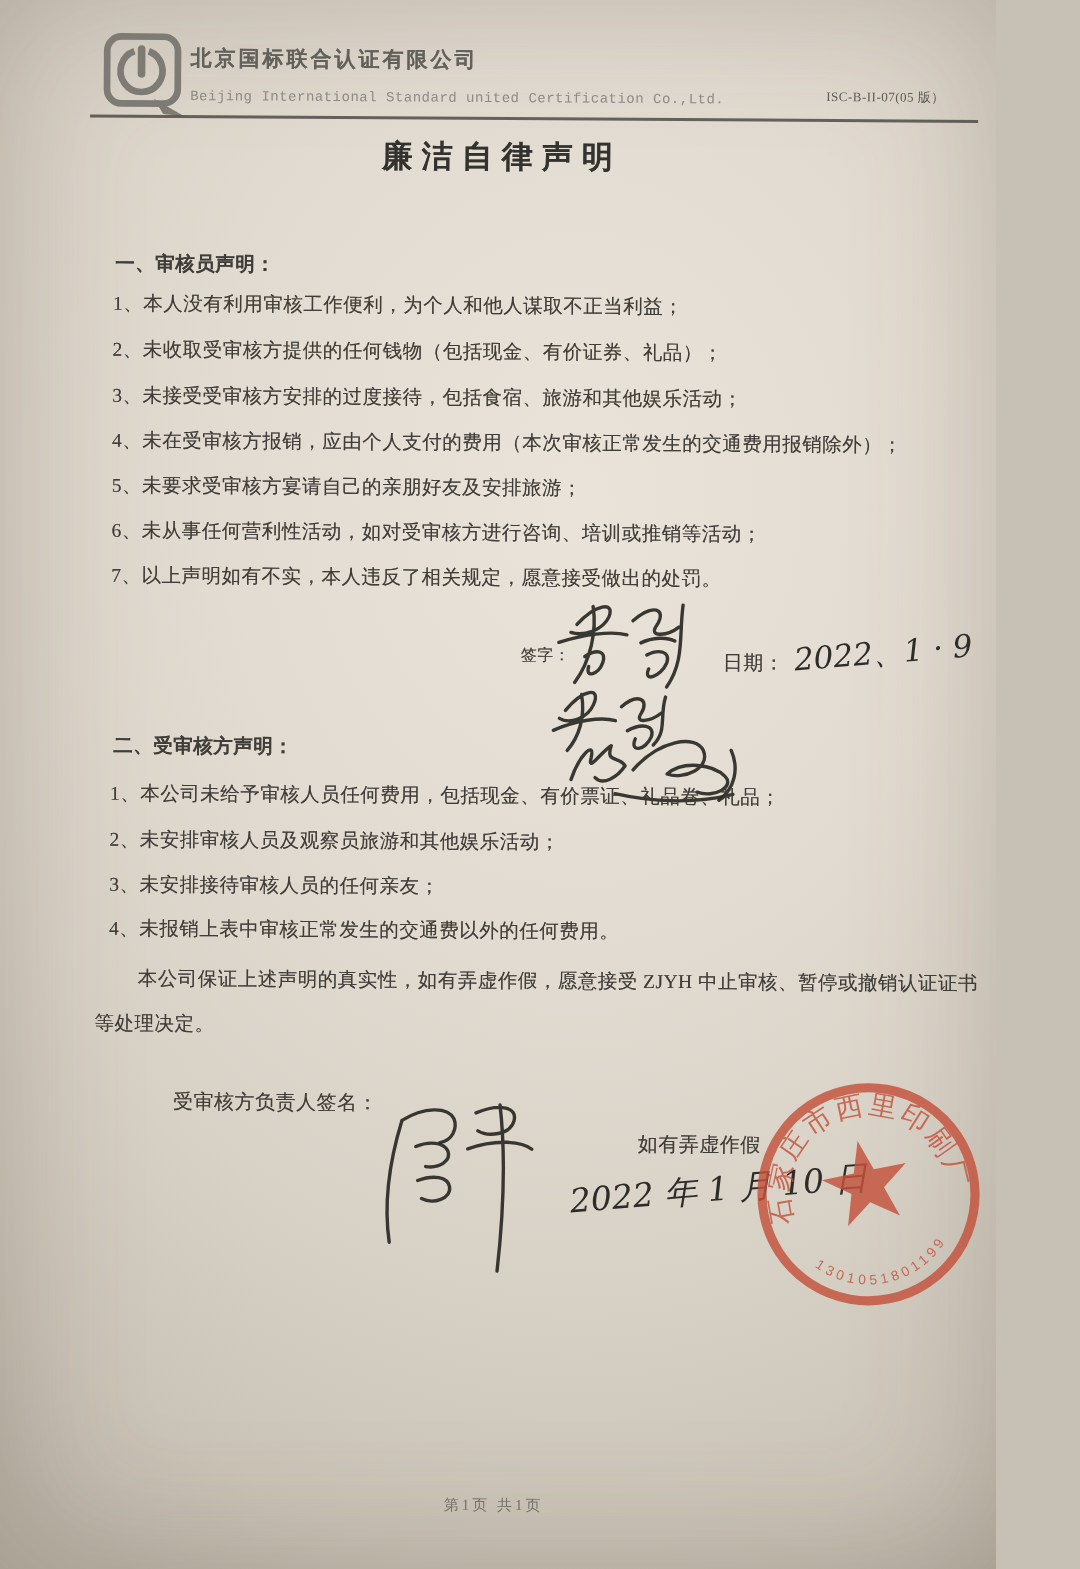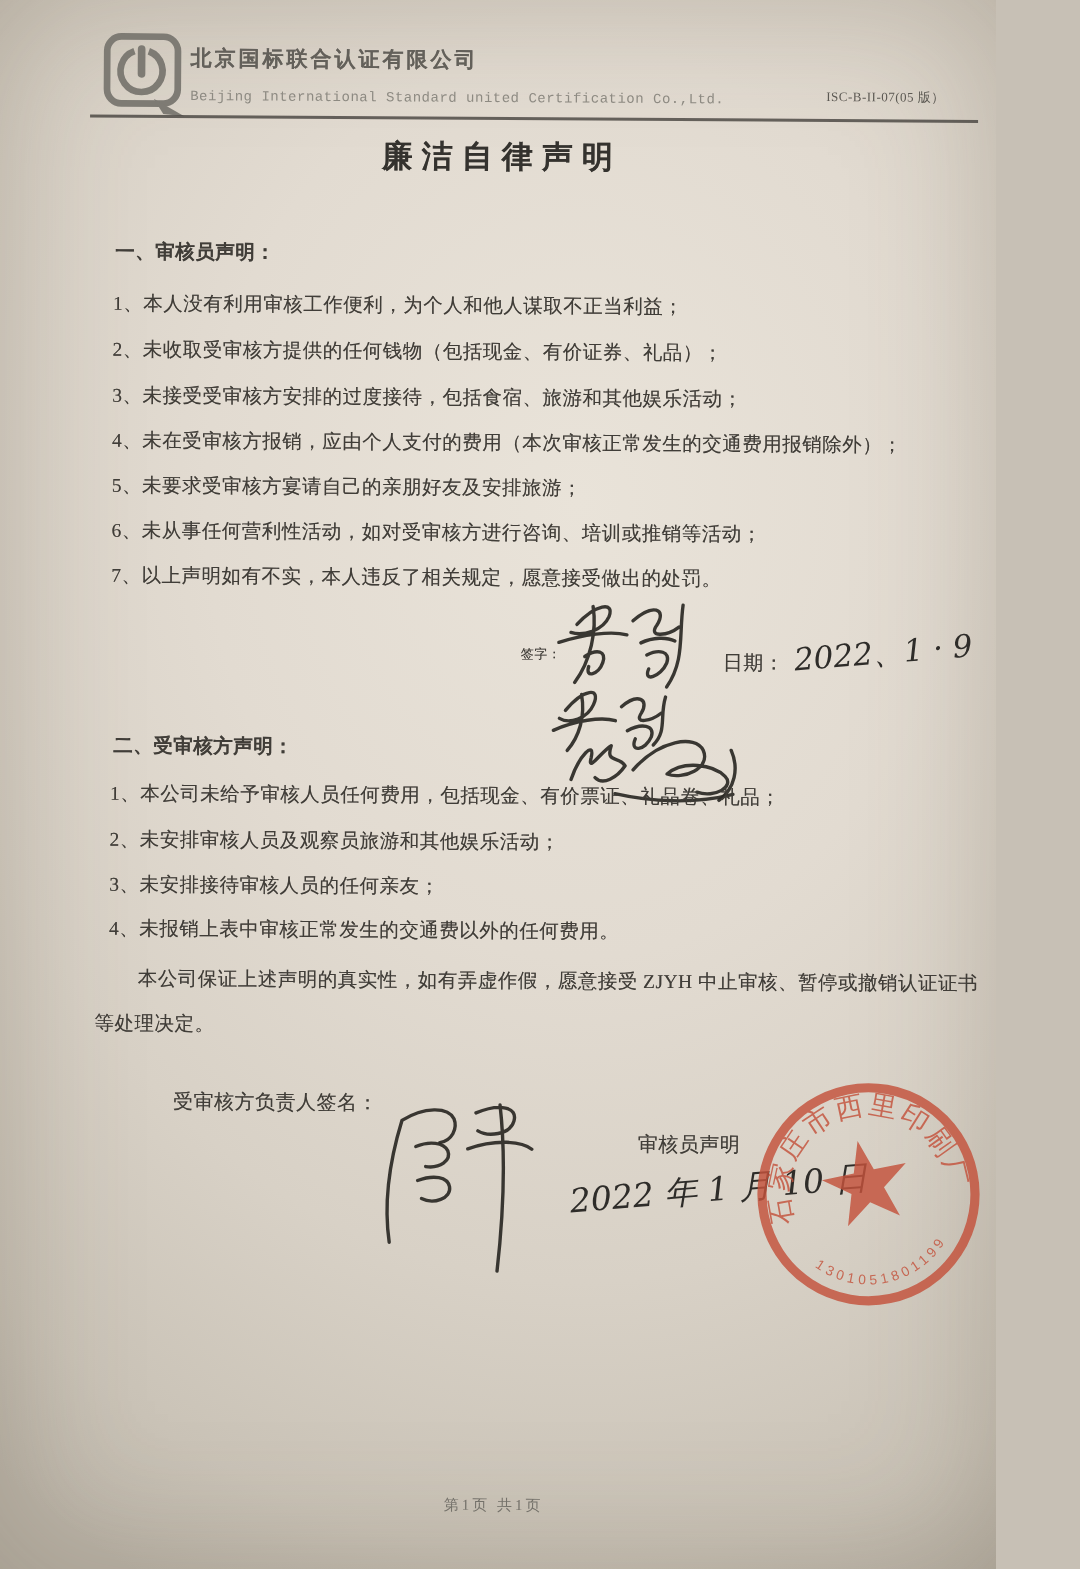--- a/index.html
+++ b/index.html
@@ -47,30 +47,30 @@
       <path class="logo-stroke" d="M41,18 L41,44" stroke-width="8" stroke-linecap="round"></path>
       <path d="M54,70 L86,88 L64,86 Z" fill="#7e7b74"></path>
     </svg>
     <div class="abs txt company-cn" style="left:186px;top:46px;">北京国标联合认证有限公司</div>
     <div class="abs company-en" style="left:186px;top:90px;">Beijing International Standard united Certification Co.,Ltd.</div>
     <div class="abs doc-code" style="left:822px;top:86px;">ISC-B-II-07(05 版）</div>
     <div class="abs rule" style="left:86px;top:117px;width:888px;"></div>
 
     <div class="abs title" style="left:0;top:136px;">廉洁自律声明</div>
 
-    <div class="abs txt heading" style="left:112px;top:240px;">一、审核员声明：</div>
+    <div class="abs txt heading" style="left:112px;top:252px;">一、审核员声明：</div>
     <div class="abs txt" style="left:110px;top:292px;">1、本人没有利用审核工作便利，为个人和他人谋取不正当利益；</div>
     <div class="abs txt" style="left:110px;top:338px;">2、未收取受审核方提供的任何钱物（包括现金、有价证券、礼品）；</div>
     <div class="abs txt" style="left:110px;top:384px;">3、未接受受审核方安排的过度接待，包括食宿、旅游和其他娱乐活动；</div>
     <div class="abs txt" style="left:110px;top:429px;">4、未在受审核方报销，应由个人支付的费用（本次审核正常发生的交通费用报销除外）；</div>
     <div class="abs txt" style="left:110px;top:474px;">5、未要求受审核方宴请自己的亲朋好友及安排旅游；</div>
     <div class="abs txt" style="left:110px;top:519px;">6、未从事任何营利性活动，如对受审核方进行咨询、培训或推销等活动；</div>
     <div class="abs txt" style="left:110px;top:564px;">7、以上声明如有不实，本人违反了相关规定，愿意接受做出的处罚。</div>
 
-    <div class="abs txt" style="left:520px;top:645px;font-size:13px;">签字：</div>
+    <div class="abs txt" style="left:520px;top:645px;font-size:16px;">签字：</div>
     <div class="abs txt" style="left:722px;top:648px;font-size:20px;">日期：</div>
     <div class="abs hand" style="left:793px;top:630px;font-size:31px;transform:rotate(-5deg);">2022、1 · 9</div>
 
     <svg class="abs sig" style="left:548px;top:590px;" width="150" height="110" viewBox="0 0 150 110">
       <path d="M28,34 C46,14 66,10 60,26 C54,40 34,46 22,42 M10,52 C34,44 62,40 78,44 M44,16 C48,40 42,70 26,92 M36,66 C48,58 58,60 54,72 C50,84 36,88 40,76"></path>
       <path d="M84,30 C104,12 118,18 108,34 C98,48 120,44 130,36 M92,52 C104,46 118,46 126,50 M98,64 C110,58 122,60 118,72 C112,86 94,92 100,78 M134,14 C130,44 136,70 118,96"></path>
     </svg>
     <svg class="abs sig" style="left:545px;top:672px;" width="130" height="85" viewBox="0 0 130 85">
       <path d="M20,38 C38,16 56,14 48,32 C42,46 24,52 14,46 M8,58 C30,48 56,44 70,48 M36,22 C40,44 34,64 22,78"></path>
       <path d="M76,34 C92,20 104,26 96,40 C88,52 106,48 116,40 M82,58 C96,50 110,52 106,64 C100,78 84,80 90,66 M120,24 C114,44 122,58 108,72"></path>
@@ -87,21 +87,21 @@
     <div class="abs txt" style="left:110px;top:873px;">3、未安排接待审核人员的任何亲友；</div>
     <div class="abs txt" style="left:110px;top:917px;">4、未报销上表中审核正常发生的交通费以外的任何费用。</div>
     <div class="abs txt pledge" style="left:96px;top:958px;">本公司保证上述声明的真实性，如有弄虚作假，愿意接受 ZJYH 中止审核、暂停或撤销认证证书等处理决定。</div>
 
     <div class="abs txt" style="left:175px;top:1090px;font-size:20px;">受审核方负责人签名：</div>
     <svg class="abs sig" style="left:362px;top:1085px;" width="190" height="200" viewBox="0 0 190 200">
       <path d="M42,36 C30,76 24,118 30,158 M42,36 C64,22 88,22 94,34 C98,44 92,56 80,58"></path>
       <path d="M56,62 C70,56 84,58 88,66 C92,76 80,84 66,82 M58,96 C74,90 88,92 90,102 C92,114 74,120 62,114"></path>
       <path d="M116,28 C140,18 158,22 154,36 C150,50 128,52 118,46 M108,64 C136,54 162,56 172,64 M140,20 C146,70 144,130 138,186"></path>
     </svg>
-    <div class="abs txt" style="left:640px;top:1130px;font-size:20px;">审核员声明</div>
+    <div class="abs txt" style="left:640px;top:1130px;font-size:20px;">如有弄虚作假</div>
     <div class="abs hand" style="left:572px;top:1166px;font-size:33px;transform:rotate(-5deg);">2022 年 1 月 10 日</div>
 
     <svg class="abs" style="left:743px;top:1064px;opacity:.82;" width="256" height="256" viewBox="0 0 250 250">
       <g transform="rotate(-12 125 125)">
         <circle cx="125" cy="125" r="104" fill="none" stroke="#c4523c" stroke-width="9"></circle>
         <polygon points="125,72 135,102.2 166.8,102.4 141.2,121.3 150.9,151.6 125,133 99.1,151.6 108.8,121.3 83.2,102.4 115,102.2" fill="#c4523c"></polygon>
         <defs>
           <path id="sealNameArc" d="M51.7,151.7 A78,78 0 1 1 198.3,151.7" fill="none"></path>
           <path id="sealNumArc" d="M45.2,162.2 A88,88 0 0 0 204.8,162.2" fill="none"></path>
         </defs>

